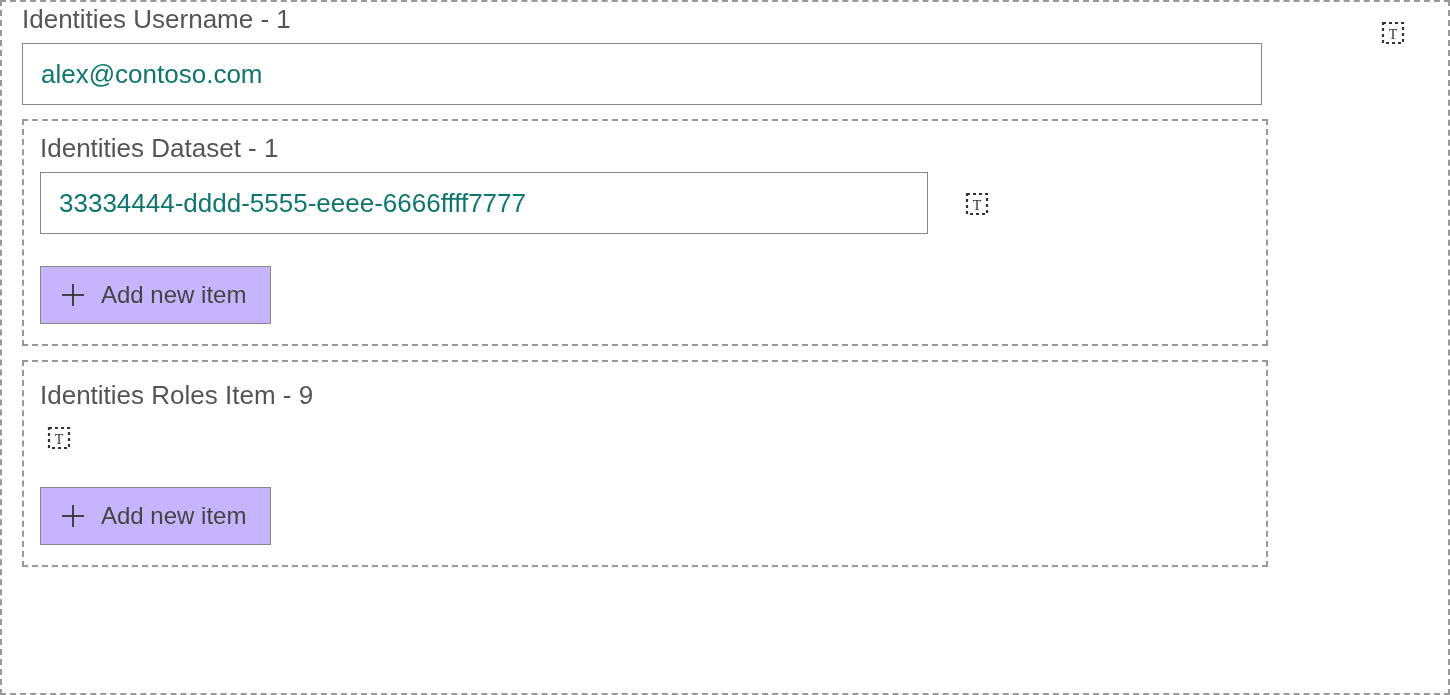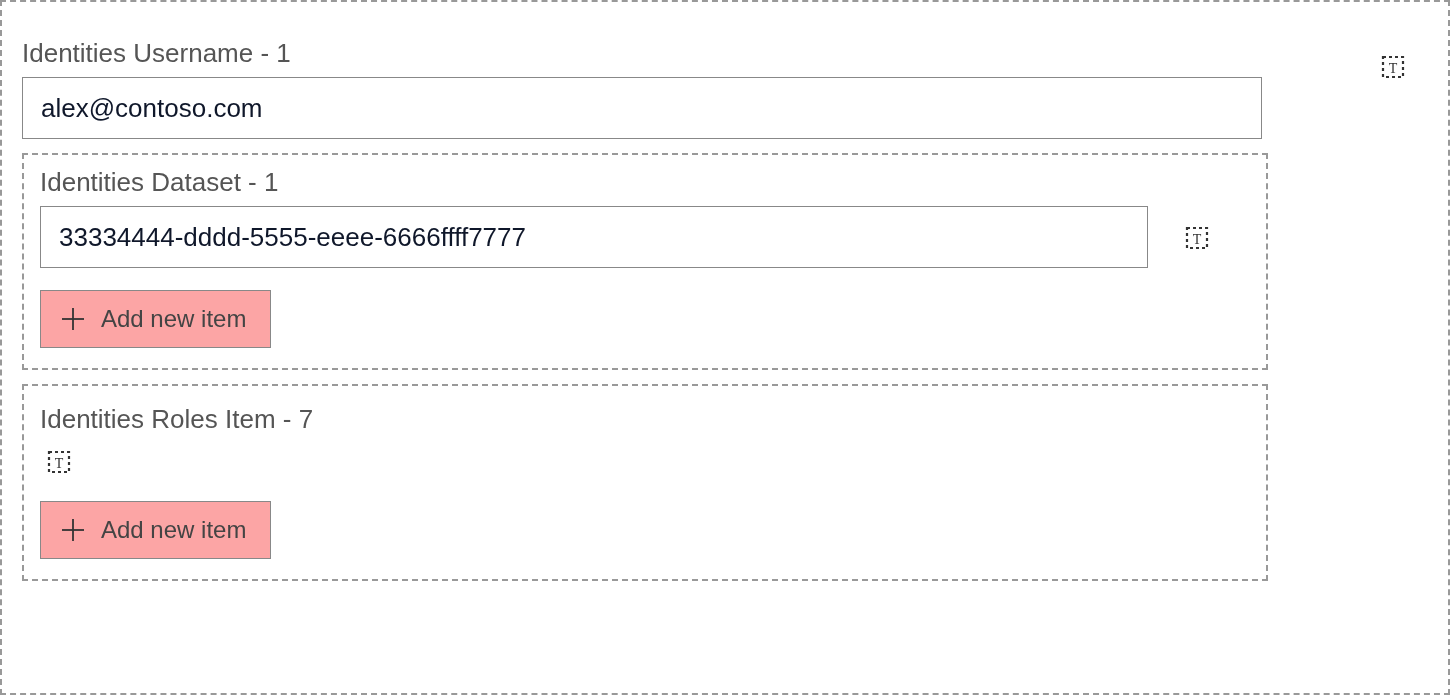--- a/index.html
+++ b/index.html
@@ -5,21 +5,21 @@
     * { box-sizing: border-box; margin: 0; padding: 0; }
     body {
       font-family: "Segoe UI", -apple-system, sans-serif;
       background: #ffffff;
       width: 1450px;
       height: 695px;
       padding: 0;
     }
     .outer-container {
       border: 2px dashed #999;
-      padding: 36px 20px;
+      padding: 2px 20px;
       width: 1450px;
       height: 695px;
     }
     .section {
       position: relative;
     }
     .section.inner {
       border: 2px dashed #999;
       padding: 12px 16px 20px 16px;
       margin-top: 14px;
@@ -33,49 +33,49 @@
     }
     .input-row {
       display: flex;
       align-items: center;
       gap: 30px;
     }
     .text-input {
       border: 1px solid #888;
       padding: 14px 18px;
       font-size: 26px;
-      color: #0f172a;
+      color: #0f766e;
       font-family: inherit;
       width: 1120px;
       height: 62px;
       background: #fff;
     }
     .inner .text-input {
-      width: 1108px;
+      width: 888px;
     }
     .type-icon {
       width: 36px;
       height: 36px;
       display: inline-flex;
       align-items: center;
       justify-content: center;
       flex-shrink: 0;
     }
     .add-btn {
       display: flex;
       align-items: center;
       gap: 14px;
       border: 1px solid #888;
-      background: #fca5a5;
+      background: #c4b5fd;
       padding: 10px 24px 10px 18px;
       font-size: 24px;
       color: #444;
       font-family: inherit;
       cursor: pointer;
-      margin-top: 22px;
+      margin-top: 32px;
       height: 58px;
     }
     .plus-icon {
       width: 28px;
       height: 28px;
       display: inline-flex;
       align-items: center;
       justify-content: center;
     }
     .first-section .type-icon-wrap {
@@ -120,21 +120,21 @@
         <svg width="26" height="26" viewBox="0 0 26 26" stroke="#333" stroke-width="1.8" fill="none">
           <line x1="13" y1="2" x2="13" y2="24"></line>
           <line x1="2" y1="13" x2="24" y2="13"></line>
         </svg>
       </span>
       <span>Add new item</span>
     </button>
   </div>
 
   <div class="section inner">
-    <div class="label" style="margin-top:6px;">Identities Roles Item - 7</div>
+    <div class="label" style="margin-top:6px;">Identities Roles Item - 9</div>
     <div class="input-row">
       <span class="type-icon">
         <svg width="34" height="34" viewBox="0 0 34 34" fill="none" stroke="#333" stroke-width="2.2">
           <rect x="8" y="8" width="20" height="20" stroke-dasharray="3 3" fill="none"></rect>
           <text x="18" y="24" font-size="14" text-anchor="middle" fill="#333" stroke="none" font-family="Segoe UI">T</text>
         </svg>
       </span>
     </div>
     <button class="add-btn">
       <span class="plus-icon">

